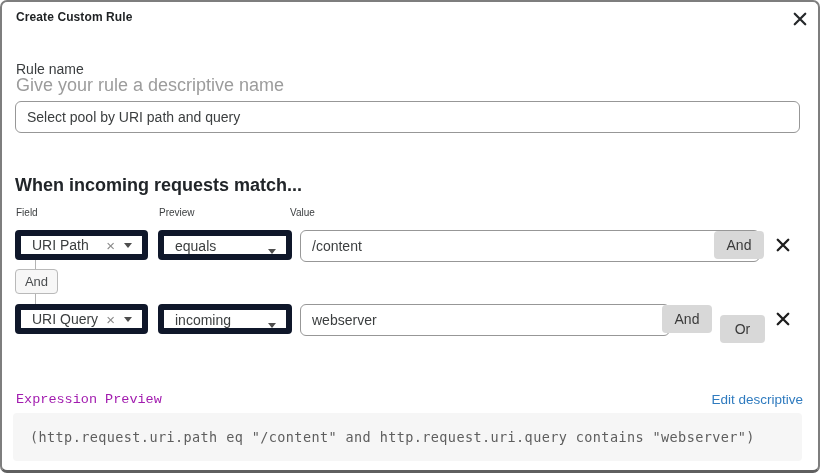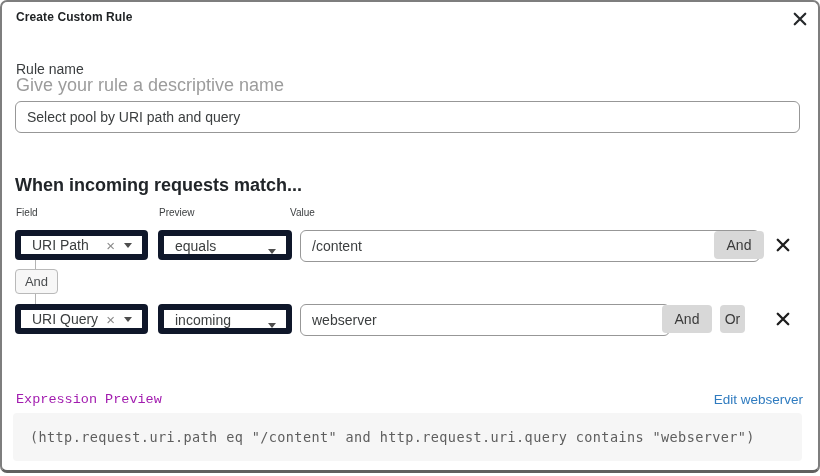--- a/index.html
+++ b/index.html
@@ -39,21 +39,21 @@
   .sel-field{left:13px;width:133px;}
   .sel-operator{left:156px;width:134px;align-items:flex-end;}
   .val1{left:298px;top:228px;width:460px;}
   .val2{left:298px;top:302px;width:370px;}
   .conj-btn{
     height:28px;background:#d8d8d8;border:none;border-radius:4px;
     font-family:inherit;font-size:14px;color:#3a3a3a;cursor:pointer;padding:0;
   }
   .and1{left:712px;top:229px;width:50px;}
   .and2{left:660px;top:303px;width:50px;}
-  .or2{left:718px;top:303px;width:25px;}
+  .or2{left:718px;top:313px;width:45px;}
   .remove-btn{left:770px;width:22px;height:22px;display:flex;align-items:center;justify-content:center;
     background:none;border:none;cursor:pointer;padding:0;}
   .rm1{top:233px;}
   .rm2{top:307px;}
   .connector-line{left:33px;top:258px;width:1px;height:45px;background:#b3b3b3;}
   .conj-chip{left:13px;top:267px;width:43px;height:25px;background:#f7f7f7;border:1px solid #b9b9b9;
     border-radius:4px;display:flex;align-items:center;justify-content:center;
     font-size:13px;color:#4a4d4f;z-index:1;}
   .expr-label{left:14px;top:390px;font-size:13.5px;color:#a21caf;font-family:Liberation Mono, monospace;}
   .edit-link{right:15px;top:390px;font-size:13.5px;color:#2f7bbf;text-decoration:none;cursor:pointer;}
@@ -123,18 +123,18 @@
   <button class="abs conj-btn or2">Or</button>
   <button class="abs remove-btn rm2">
     <span>
       <svg width="14" height="14" viewBox="0 0 12 12">
           <path d="M1.5 1.5 L10.5 10.5 M10.5 1.5 L1.5 10.5" stroke="#1e1e1e" stroke-width="2" stroke-linecap="round" fill="none"></path>
         </svg>
     </span>
   </button>
 
   <div class="abs expr-label">Expression Preview</div>
-  <a class="abs edit-link">Edit webserver</a>
+  <a class="abs edit-link">Edit descriptive</a>
   <div class="abs code-block">
     <span class="code-text">(http.request.uri.path eq "/content" and http.request.uri.query contains "webserver")</span>
   </div>
 
 </div>
 
 </body></html>

